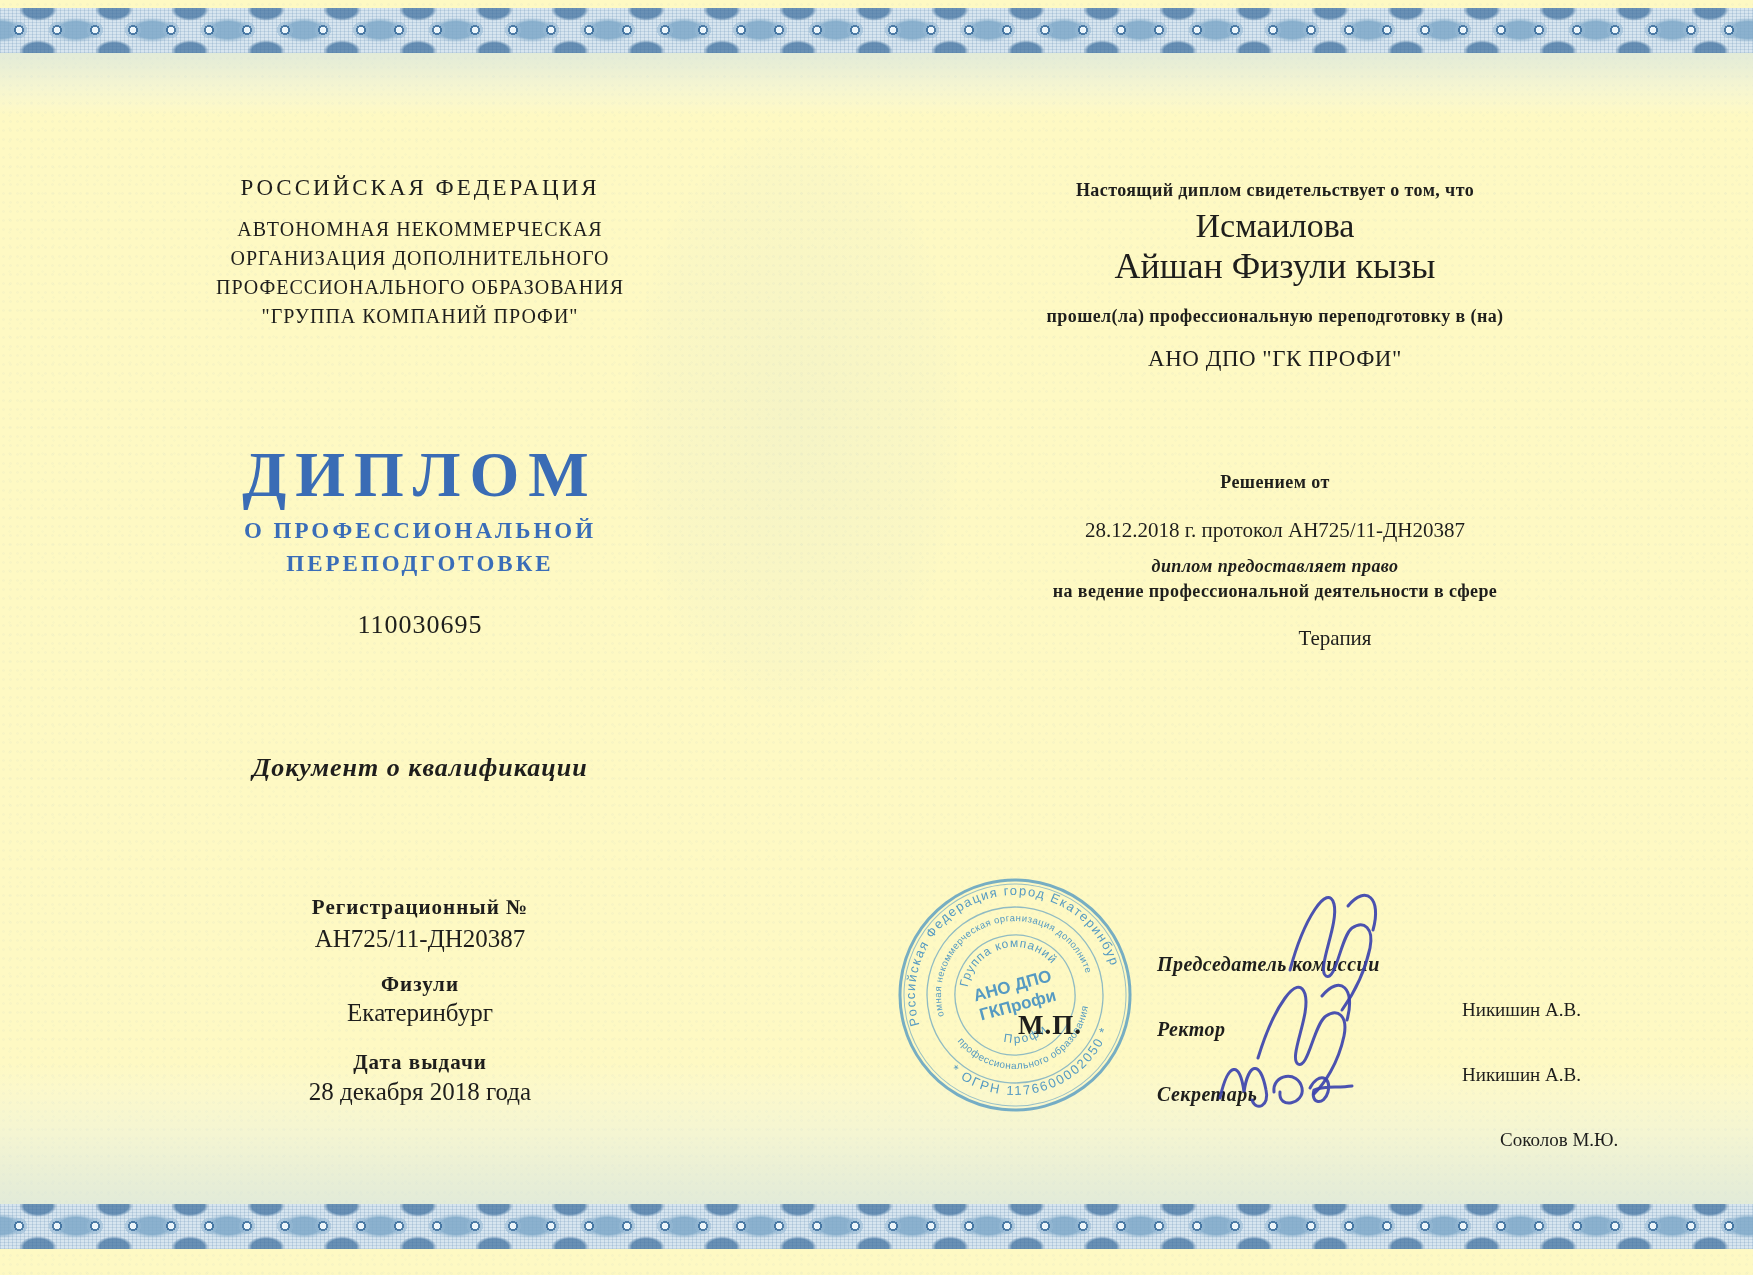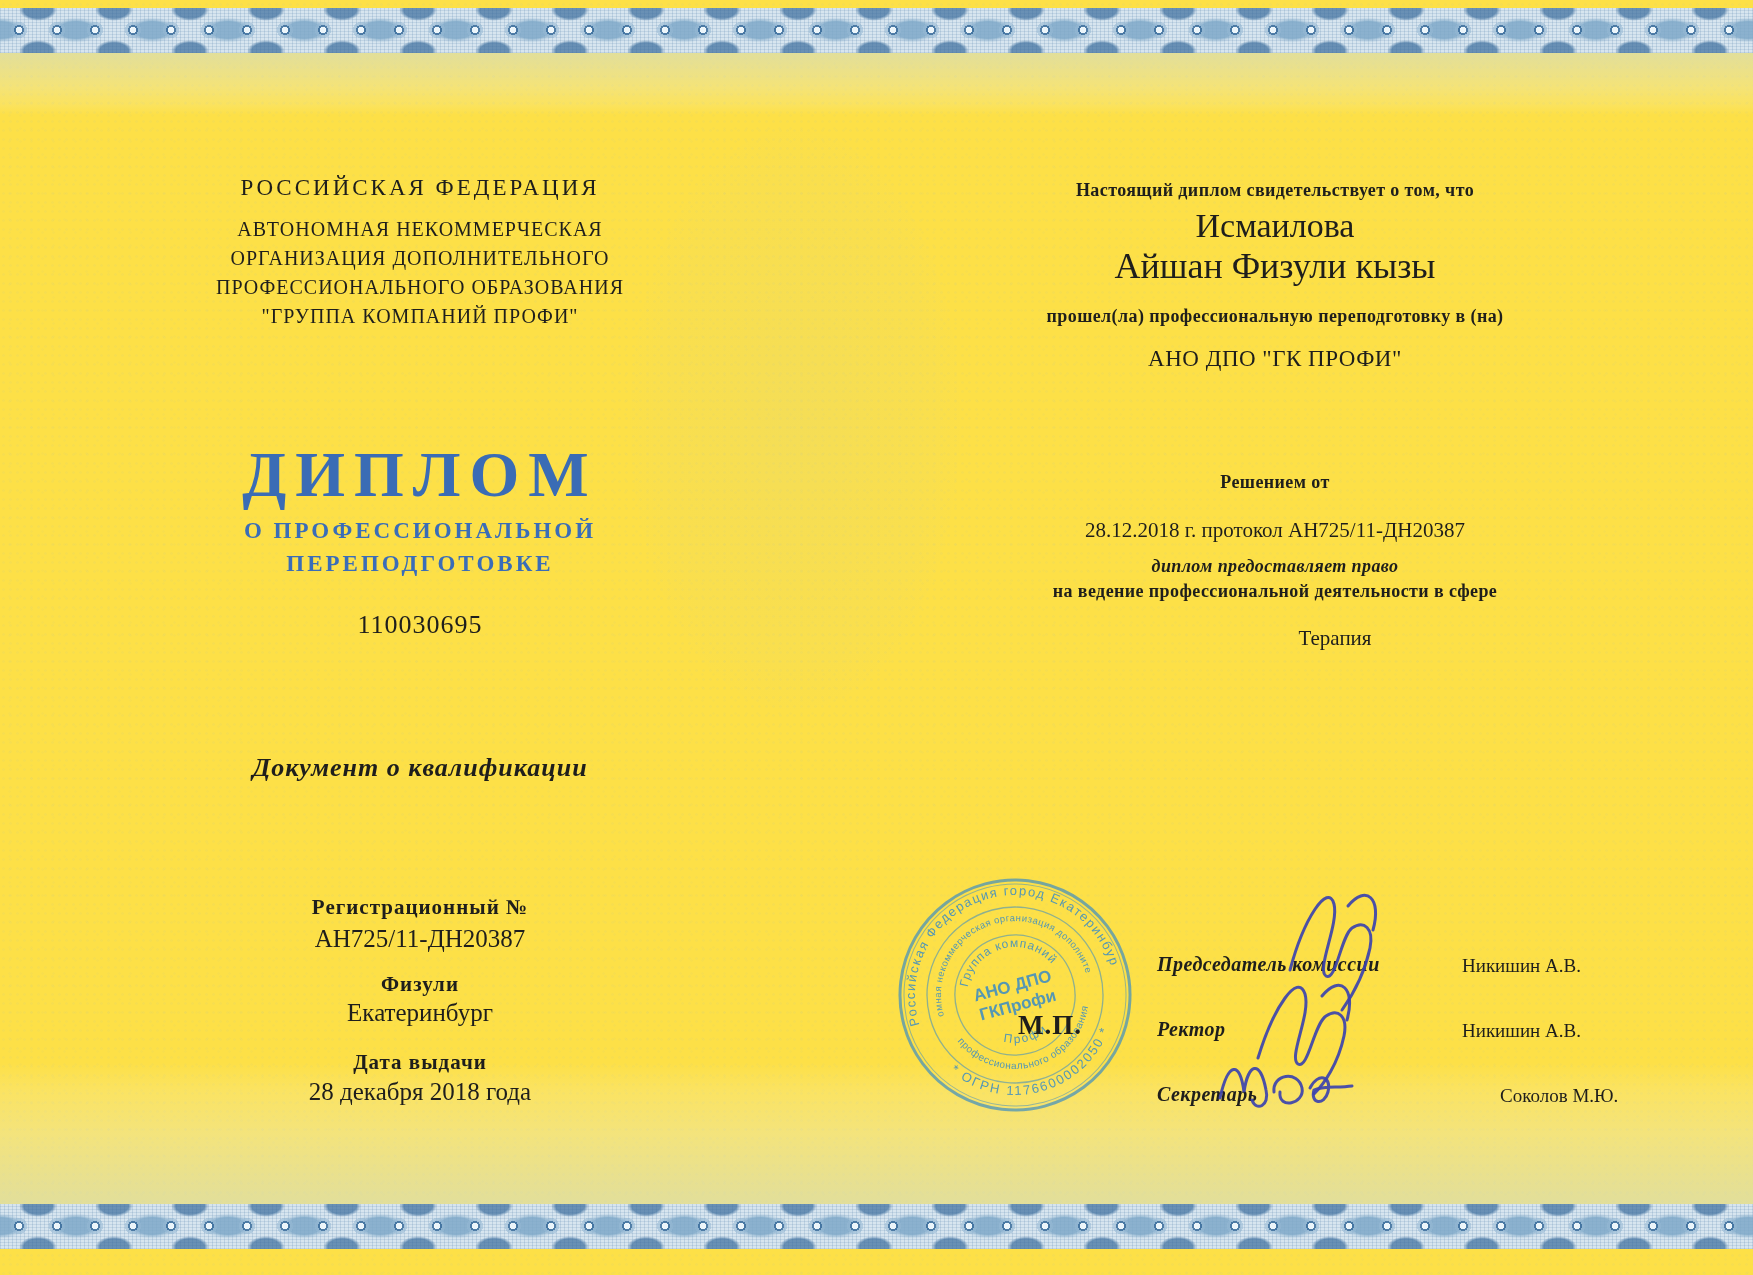--- a/index.html
+++ b/index.html
@@ -1,19 +1,19 @@
 <!DOCTYPE html>
 <html lang="ru"><head>
 <meta charset="utf-8">
 <title>Диплом о профессиональной переподготовке</title>
 <style>
   html,body{margin:0;padding:0;background:#ffffff;}
   .page{
     position:relative;width:1753px;height:1275px;overflow:hidden;
-    background:#fde047;
+    background:#fef9c3;
     font-family:"Liberation Serif","DejaVu Serif",serif;
     color:#1e1e1c;
   }
   
   .page::before{
     content:"";position:absolute;inset:0;pointer-events:none;
     background-image:
       radial-gradient(rgba(140,175,205,.055) 1px, transparent 1.4px),
       radial-gradient(rgba(140,175,205,.04) 1px, transparent 1.4px);
     background-size:7px 9px, 11px 13px;
@@ -77,21 +77,21 @@
   .passed{top:306px;}
   .orgname{top:346px;font-size:23px;letter-spacing:.5px;}
   .decision-label{top:472px;}
   .decision{top:518px;font-size:21px;}
   .grants1{top:556px;font-style:italic;}
   .grants2{top:581px;}
   .field{top:626px;font-size:21px;padding-left:120px;}
 
   
   .sig-label{position:absolute;font-size:20px;font-weight:700;font-style:italic;letter-spacing:.5px;white-space:nowrap;}
-  .sig-name{position:absolute;font-size:19px;white-space:nowrap;}
+  .sig-name{position:absolute;font-size:19px;white-space:nowrap;margin-top:44px;}
   .lab-chair{left:1157px;top:953px;}
   .lab-rector{left:1157px;top:1018px;}
   .lab-secretary{left:1157px;top:1083px;}
   .name-chair{left:1462px;top:955px;}
   .name-rector{left:1462px;top:1020px;}
   .name-secretary{left:1500px;top:1085px;}
   .sig-svg{position:absolute;overflow:visible;}
   .sig1{left:1278px;top:878px;}
   .sig2{left:1248px;top:972px;}
   .sig3{left:1212px;top:1046px;}

